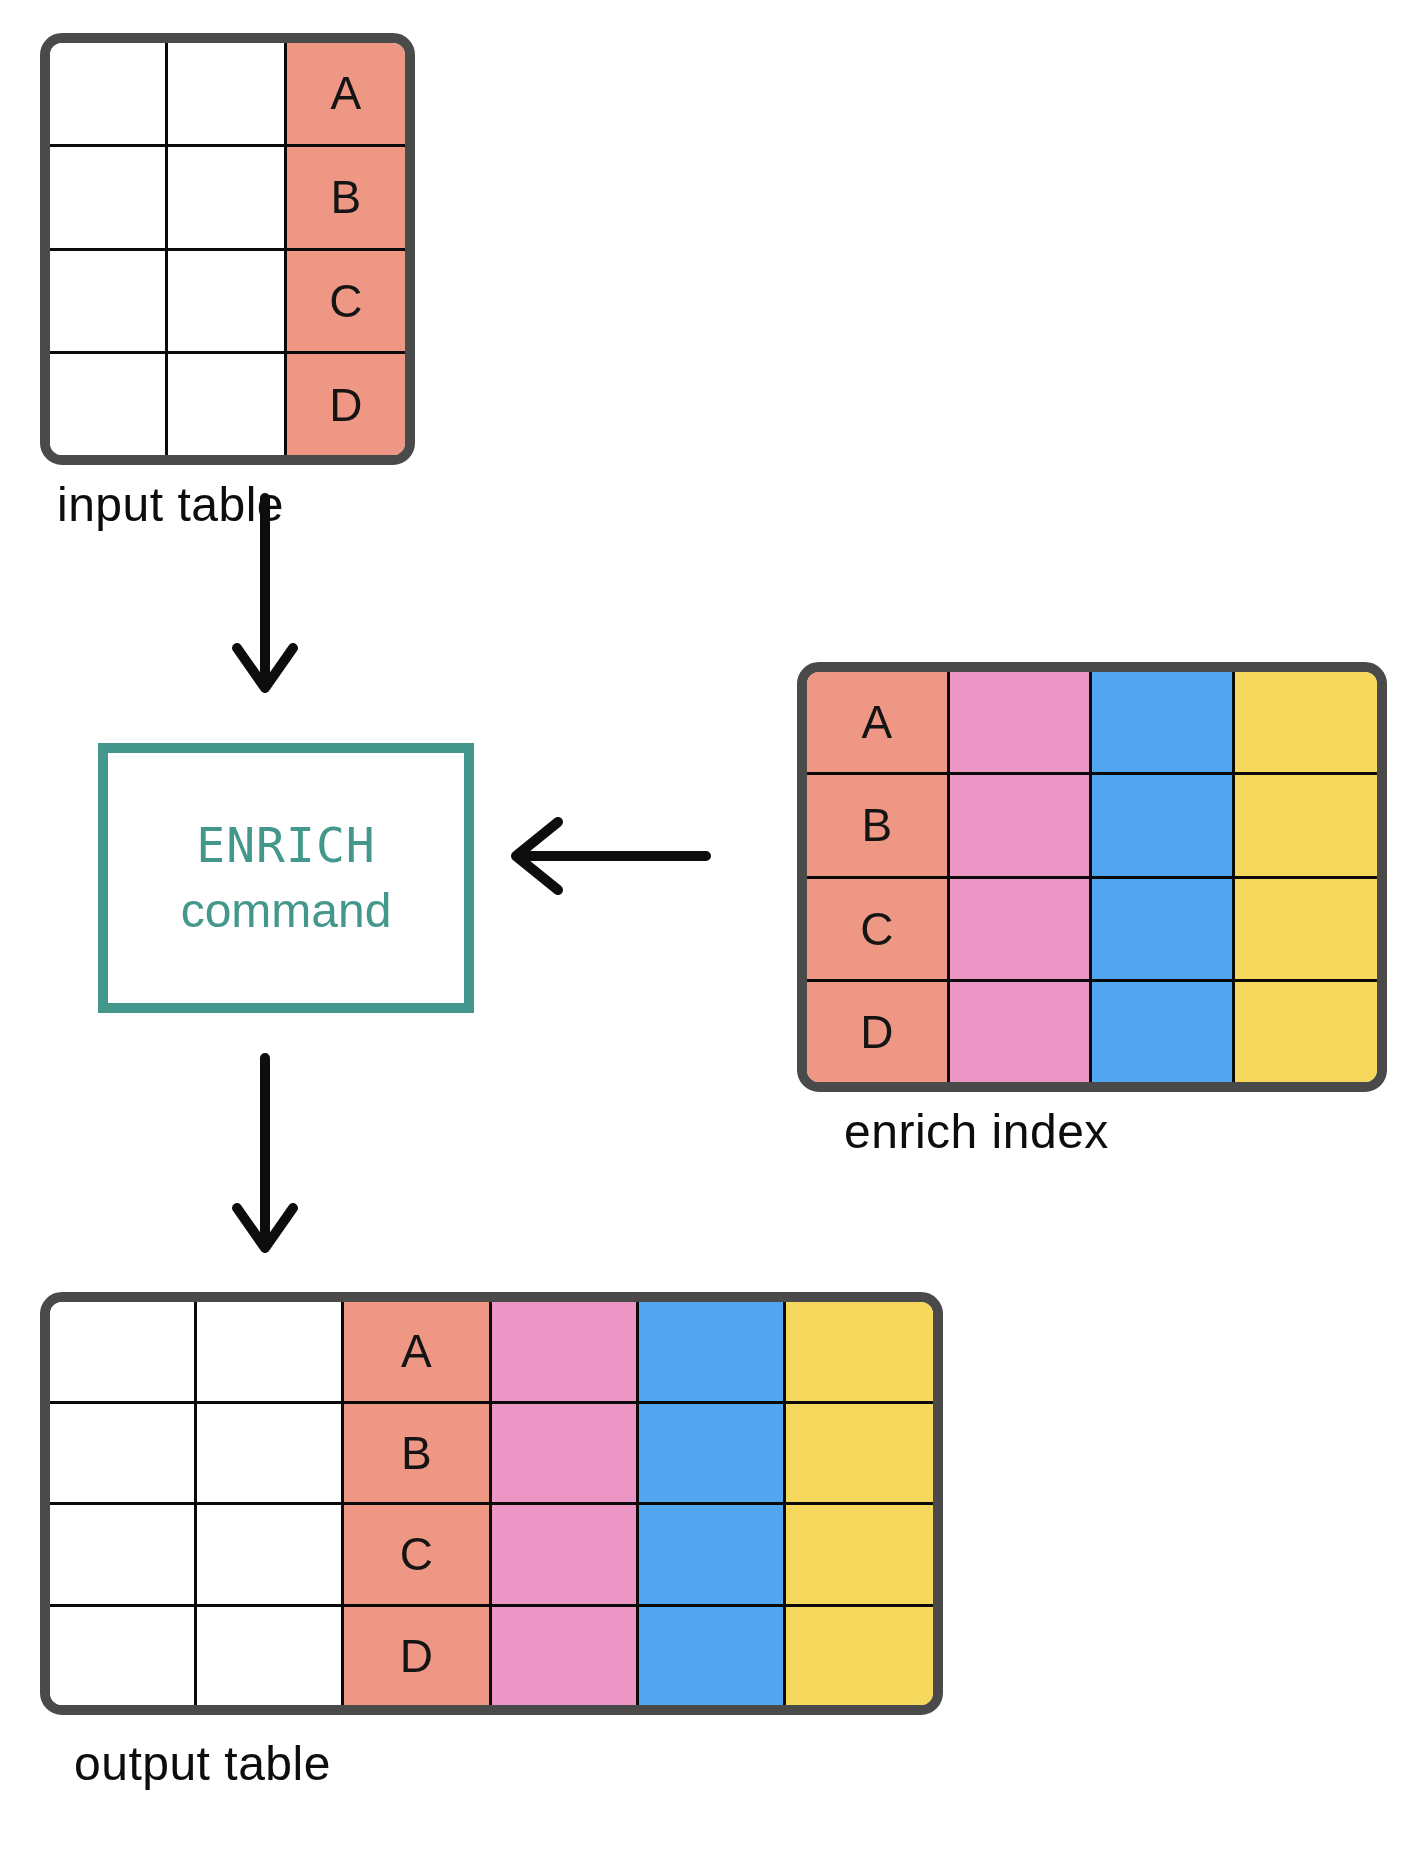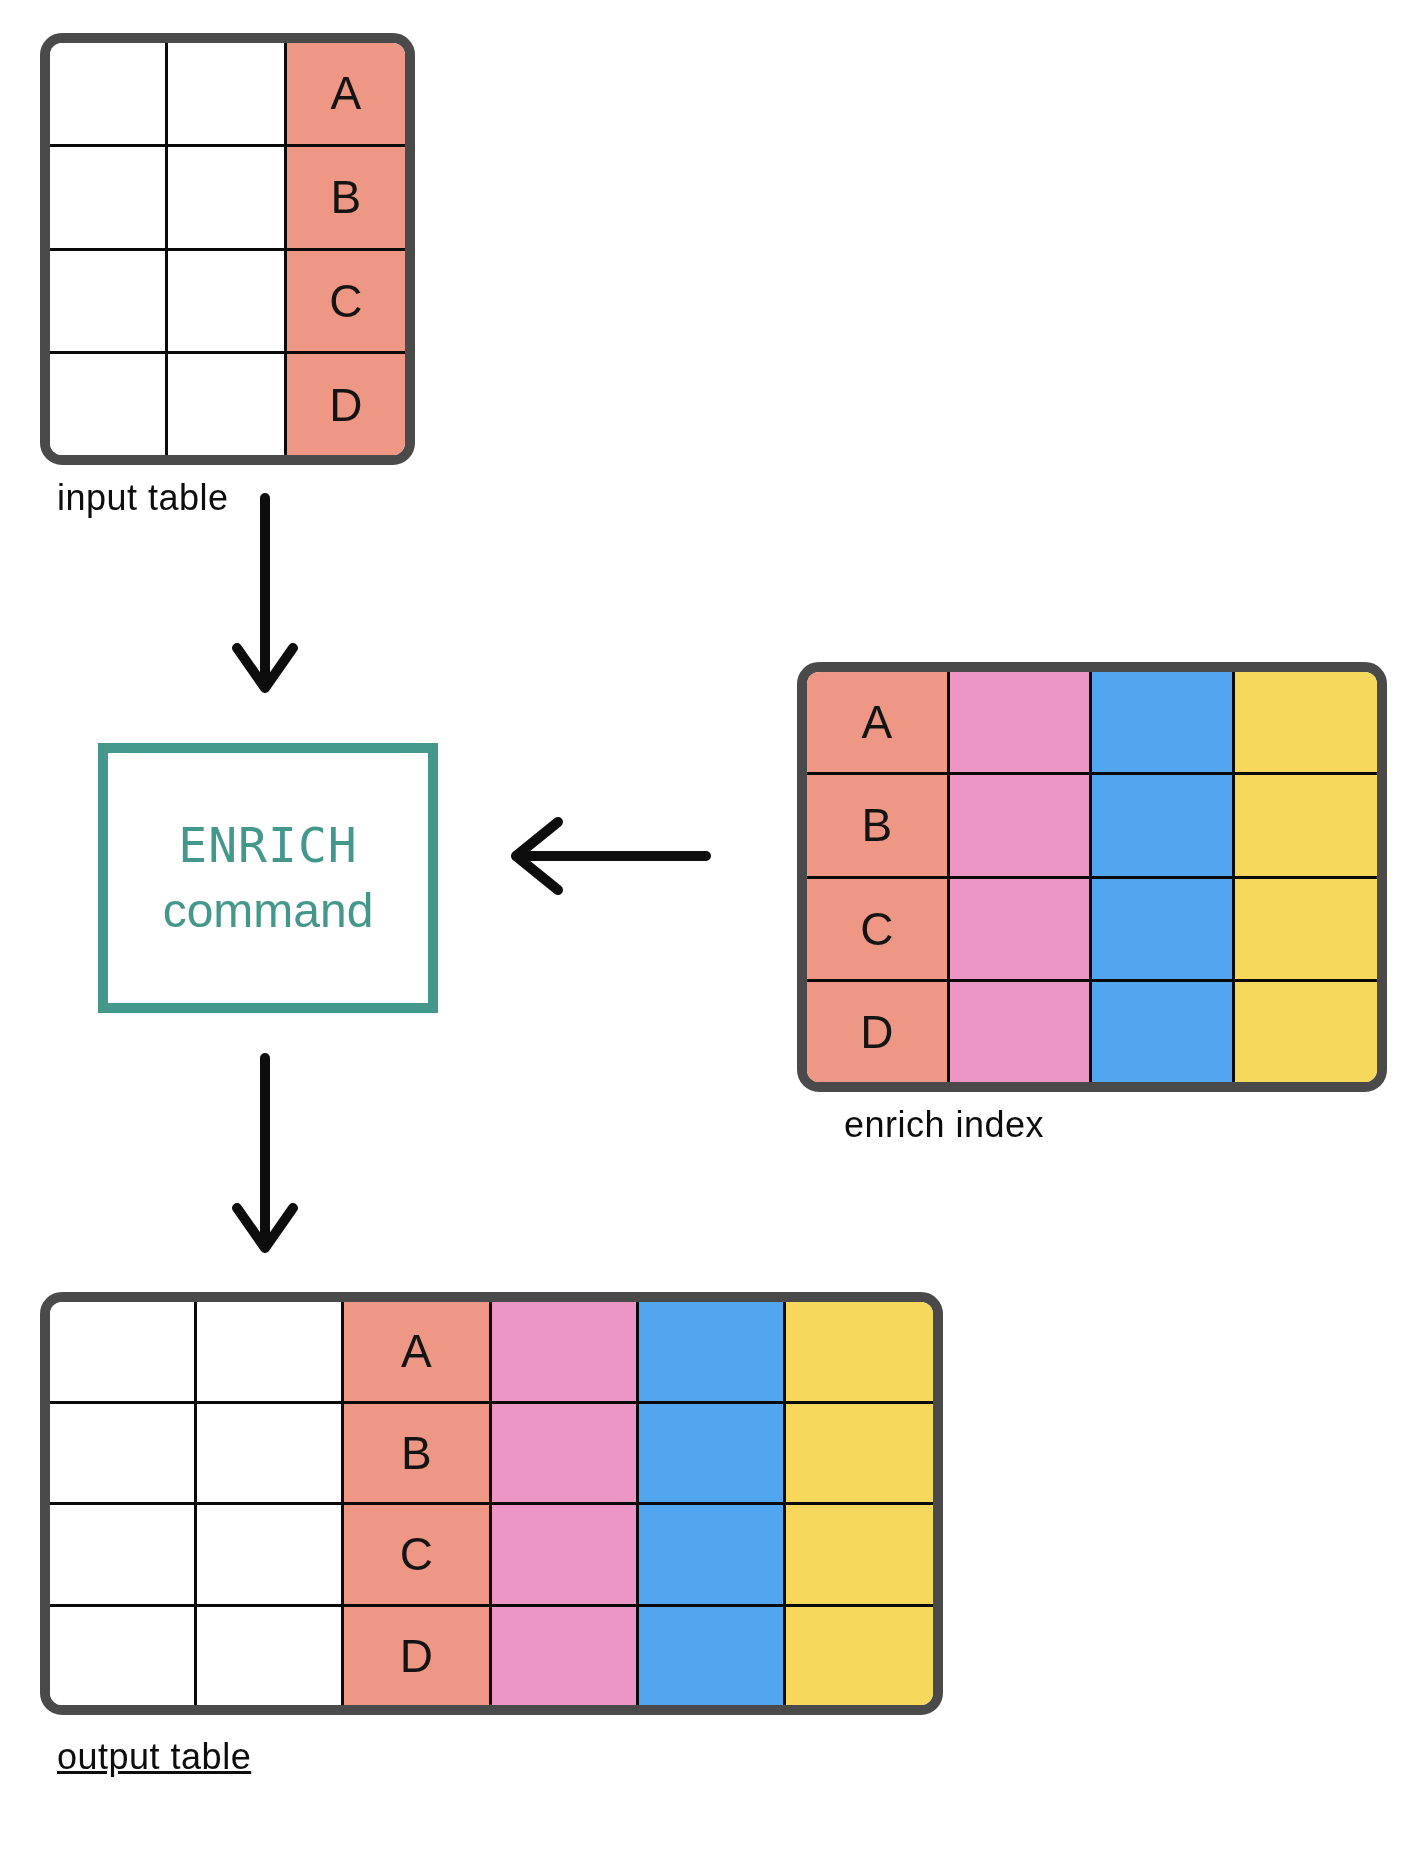--- a/index.html
+++ b/index.html
@@ -37,32 +37,32 @@
   .cell.b-b { border-bottom: 3px solid #0a0a0a; }
   .c-blank  { background: #ffffff; }
   .c-key    { background: var(--salmon, #EE9784); }
   .c-match1 { background: var(--pink, #EB96C4); }
   .c-match2 { background: var(--blue, #51A6EF); }
   .c-match3 { background: var(--yellow, #F6D95C); }
 
   
   .caption {
     position: absolute;
-    font-size: 36px;
+    font-size: 48px;
     color: #0d0d0d;
     letter-spacing: 0.5px;
     white-space: nowrap;
   }
 
   
   .cmd-box {
     position: absolute;
     left: 98px;
     top: 743px;
-    width: 340px;
+    width: 376px;
     height: 270px;
     box-sizing: border-box;
     border: 10px solid var(--teal, #43988B);
     background: #ffffff;
     display: flex;
     flex-direction: column;
     align-items: center;
     justify-content: center;
   }
   .cmd-line1 {
@@ -89,21 +89,21 @@
     stroke-linejoin: round;
   }
 
   
   #input-table  { left: 40px;  top: 33px;   width: 375px; height: 432px; }
   #enrich-index-table { left: 797px; top: 662px; width: 590px; height: 430px; }
   #output-table { left: 40px;  top: 1292px; width: 903px; height: 423px; }
 
   #input-caption  { left: 57px;  top: 477px; }
   #enrich-caption { left: 844px; top: 1104px; }
-  #output-caption { left: 57px;  top: 1736px; text-decoration: underline; }
+  #output-caption { left: 74px;  top: 1736px; }
 
   #down-arrow-1 { left: 225px; top: 490px;  width: 80px;  height: 215px; }
   #left-arrow   { left: 500px; top: 813px;  width: 218px; height: 86px; }
   #down-arrow-2 { left: 225px; top: 1050px; width: 80px;  height: 215px; }
 </style>
 </head>
 <body>
 
 <div class="canvas">
 

